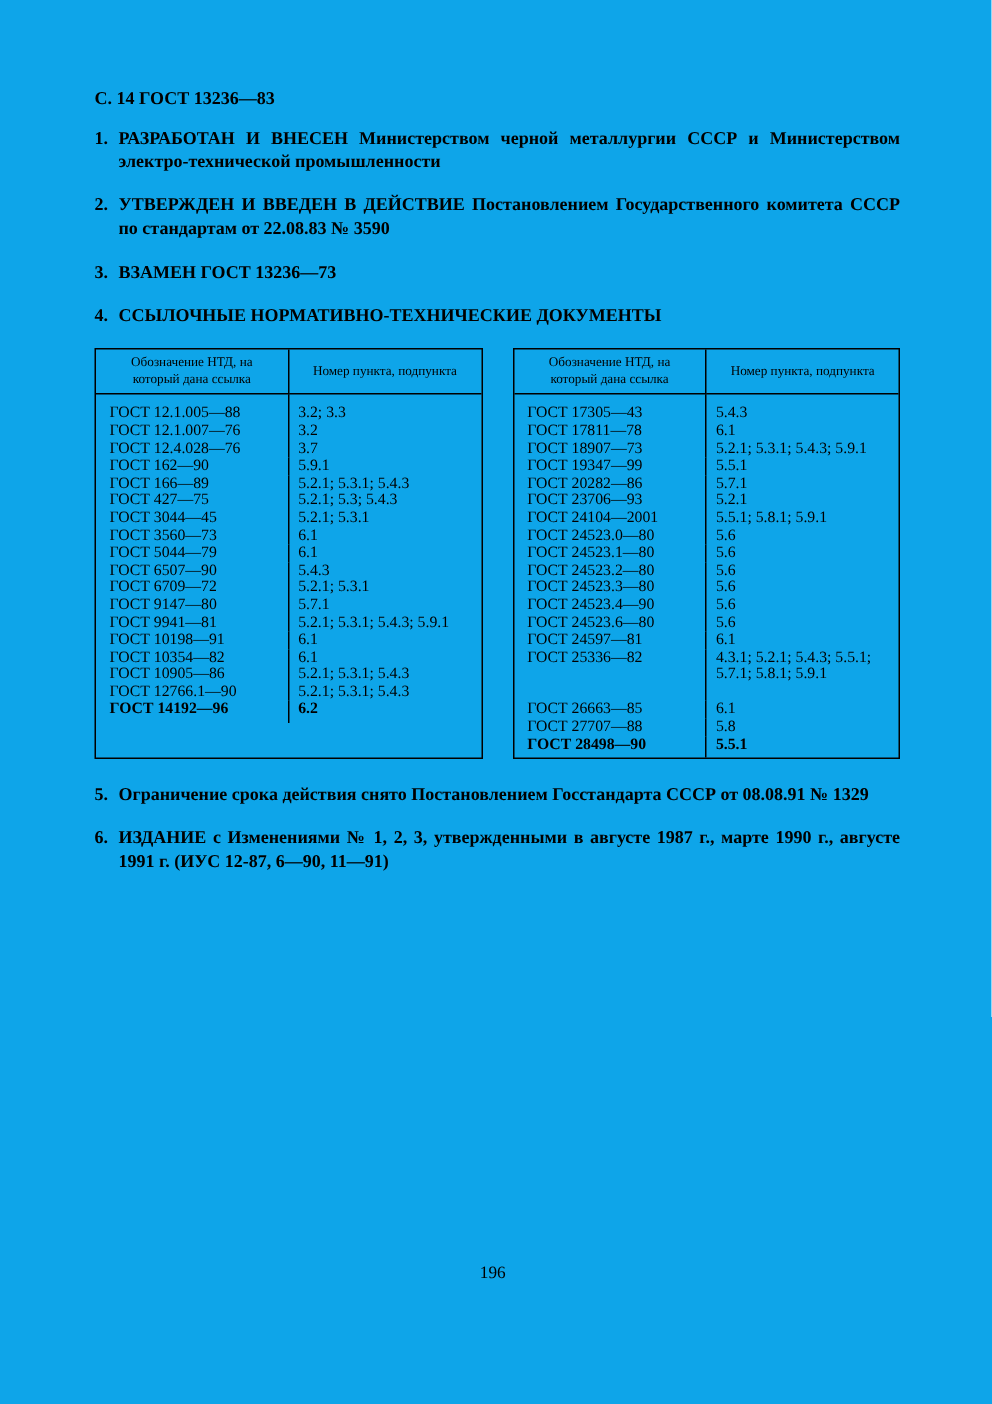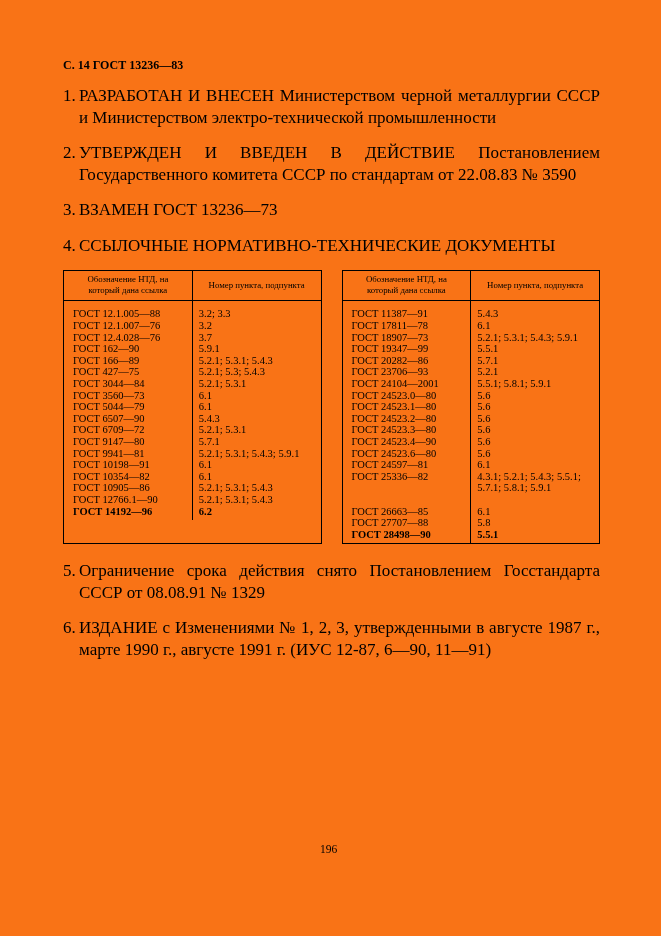--- a/index.html
+++ b/index.html
@@ -1,41 +1,41 @@
 <!DOCTYPE html>
 <html><head>
 <meta charset="utf-8">
 <style>
   html, body { margin: 0; padding: 0; background: #ffffff; }
   .page {
     position: relative;
     width: 661px;
     height: 936px;
-    background: #f97316;
+    background: #0ea5e9;
     color: #000;
     font-family: "Liberation Serif", "DejaVu Serif", serif;
     overflow: hidden;
     box-sizing: border-box;
   }
   .content { padding: 58px 61px 0 63px; }
   .doc-header {
     font-weight: bold;
     font-size: 12px;
     margin: 0 0 4px 0;
   }
   .doc-title {
     text-align: center;
     font-weight: bold;
     font-size: 12.5px;
     letter-spacing: 0.3px;
     margin: 16px 0 16px 0;
   }
   .item {
-    font-weight: normal;
-    font-size: 17px;
+    font-weight: bold;
+    font-size: 12px;
     line-height: 1.27;
     margin: 12px 0 14px 0;
     padding-left: 16px;
     text-indent: -16px;
     text-align: justify;
   }
   .item-no { display: inline-block; width: 16px; text-indent: 0; }
   .item-text { text-indent: 0; }
 
   .ref-table-wrap {
@@ -127,21 +127,21 @@
               </tr>
               <tr>
                 <td class="ntd">ГОСТ 166—89</td>
                 <td class="num">5.2.1; 5.3.1; 5.4.3</td>
               </tr>
               <tr>
                 <td class="ntd">ГОСТ 427—75</td>
                 <td class="num">5.2.1; 5.3; 5.4.3</td>
               </tr>
               <tr>
-                <td class="ntd">ГОСТ 3044—84</td>
+                <td class="ntd">ГОСТ 3044—45</td>
                 <td class="num">5.2.1; 5.3.1</td>
               </tr>
               <tr>
                 <td class="ntd">ГОСТ 3560—73</td>
                 <td class="num">6.1</td>
               </tr>
               <tr>
                 <td class="ntd">ГОСТ 5044—79</td>
                 <td class="num">6.1</td>
               </tr>
@@ -187,21 +187,21 @@
       <div class="half">
         <table class="ref-table">
           <thead>
             <tr>
               <th class="ntd-h">Обозначение НТД, на который дана ссылка</th>
               <th class="num-h">Номер пункта, подпункта</th>
             </tr>
           </thead>
           <tbody id="right-tbody">
               <tr>
-                <td class="ntd">ГОСТ 11387—91</td>
+                <td class="ntd">ГОСТ 17305—43</td>
                 <td class="num">5.4.3</td>
               </tr>
               <tr>
                 <td class="ntd">ГОСТ 17811—78</td>
                 <td class="num">6.1</td>
               </tr>
               <tr>
                 <td class="ntd">ГОСТ 18907—73</td>
                 <td class="num">5.2.1; 5.3.1; 5.4.3; 5.9.1</td>
               </tr>

